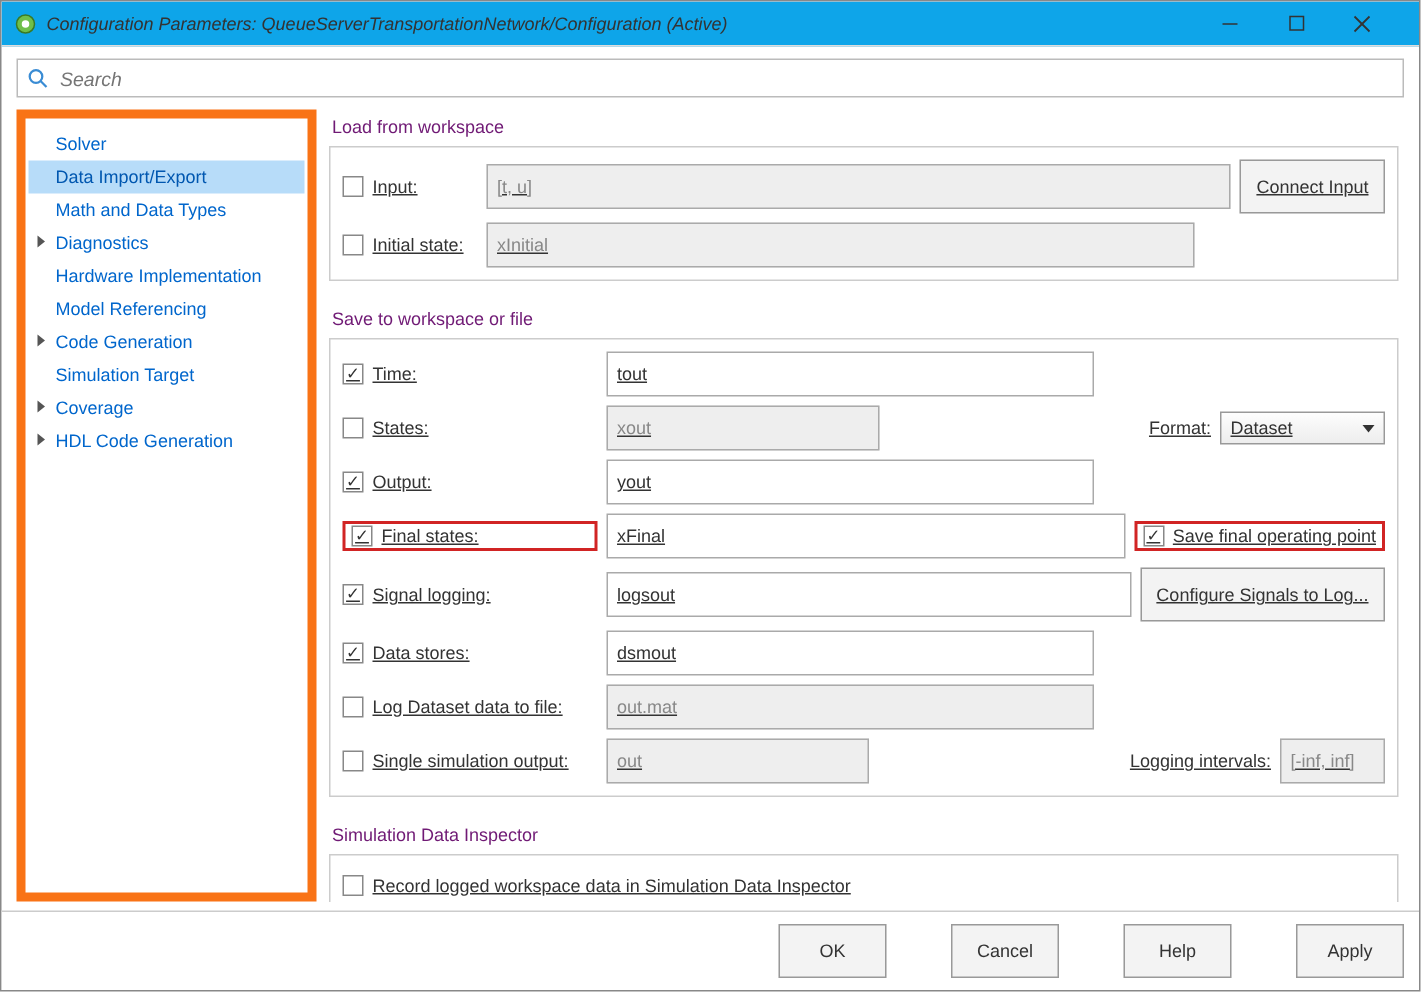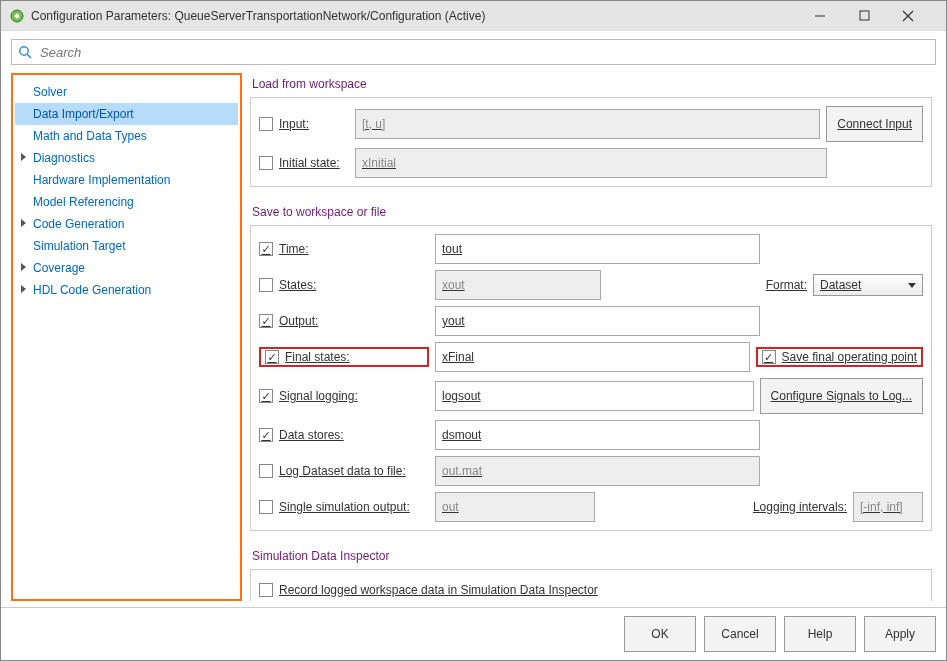--- a/index.html
+++ b/index.html
@@ -14,22 +14,23 @@
     display: flex;
     flex-direction: column;
     border: 1px solid #888;
   }
   
   .titlebar {
     height: 30px;
     display: flex;
     align-items: center;
     padding: 0 16px 0 8px;
-    background: #e5e5e5;
+    background: #0ea5e9;
     border-bottom: 1px solid #ddd;
+    font-style: italic;
   }
   .titlebar .app-icon {
     width: 16px; height: 16px;
     margin-right: 6px;
     display: inline-flex;
     align-items: center; justify-content: center;
   }
   .titlebar .title { flex: 1; font-size: 12px; }
   .titlebar .win-btns { display: flex; }
   .win-btn {
@@ -55,22 +56,22 @@
   }
   
   .main {
     display: flex;
     flex: 1;
     min-height: 0;
     padding: 0 10px 6px 10px;
     gap: 8px;
   }
   .sidebar {
-    width: 231px;
-    border: 2px solid #f97316;
+    width: 200px;
+    border: 6px solid #f97316;
     padding: 6px 2px;
     overflow: auto;
   }
   .nav-item {
     padding: 2px 6px 2px 18px;
     color: #0066cc;
     cursor: default;
     position: relative;
     line-height: 18px;
   }
@@ -179,21 +180,21 @@
   .ellipsis { color:#999; margin: 10px 6px; }
   
   .footer {
     border-top: 1px solid #ccc;
     padding: 8px 10px;
     display: flex;
     justify-content: flex-end;
     gap: 8px;
     background:#fff;
   }
-  .footer .btn { min-width: 72px; justify-content: center; }
+  .footer .btn { min-width: 72px; justify-content: center; margin-left: 35px; }
 </style>
 </head>
 <body>
 
 <div class="titlebar">
   <span class="app-icon">
     <svg width="14" height="14" viewBox="0 0 14 14">
         <circle cx="7" cy="7" r="6" fill="#6fbf4a" stroke="#3a7a25" stroke-width="1"></circle>
         <circle cx="7" cy="7" r="2.5" fill="#fff"></circle>
       </svg>

